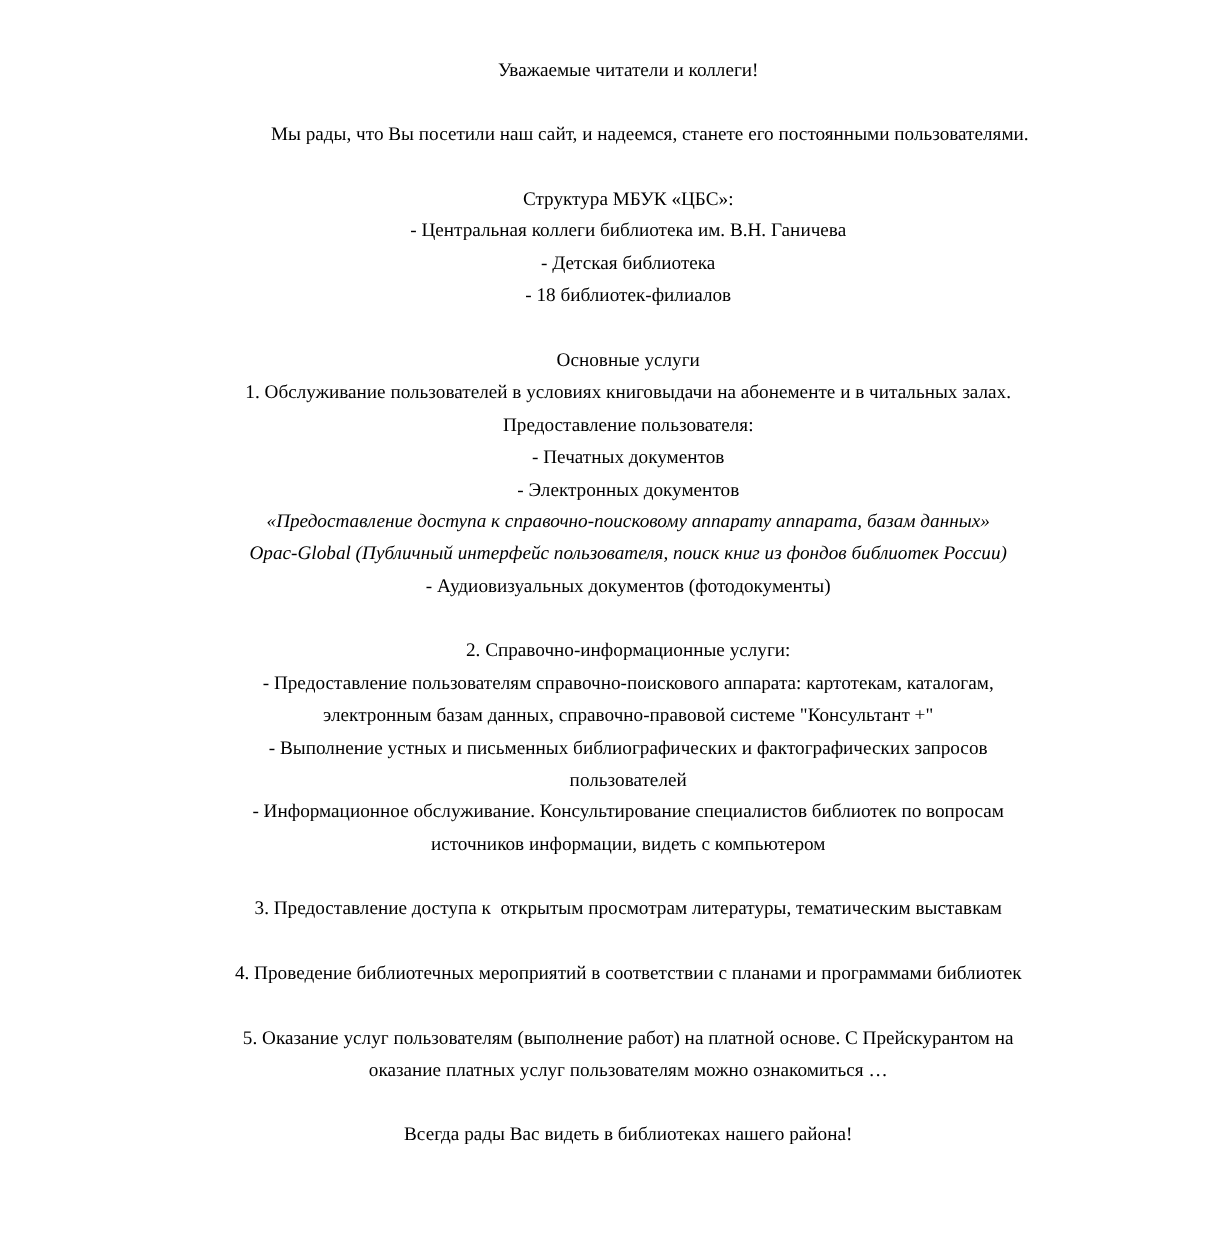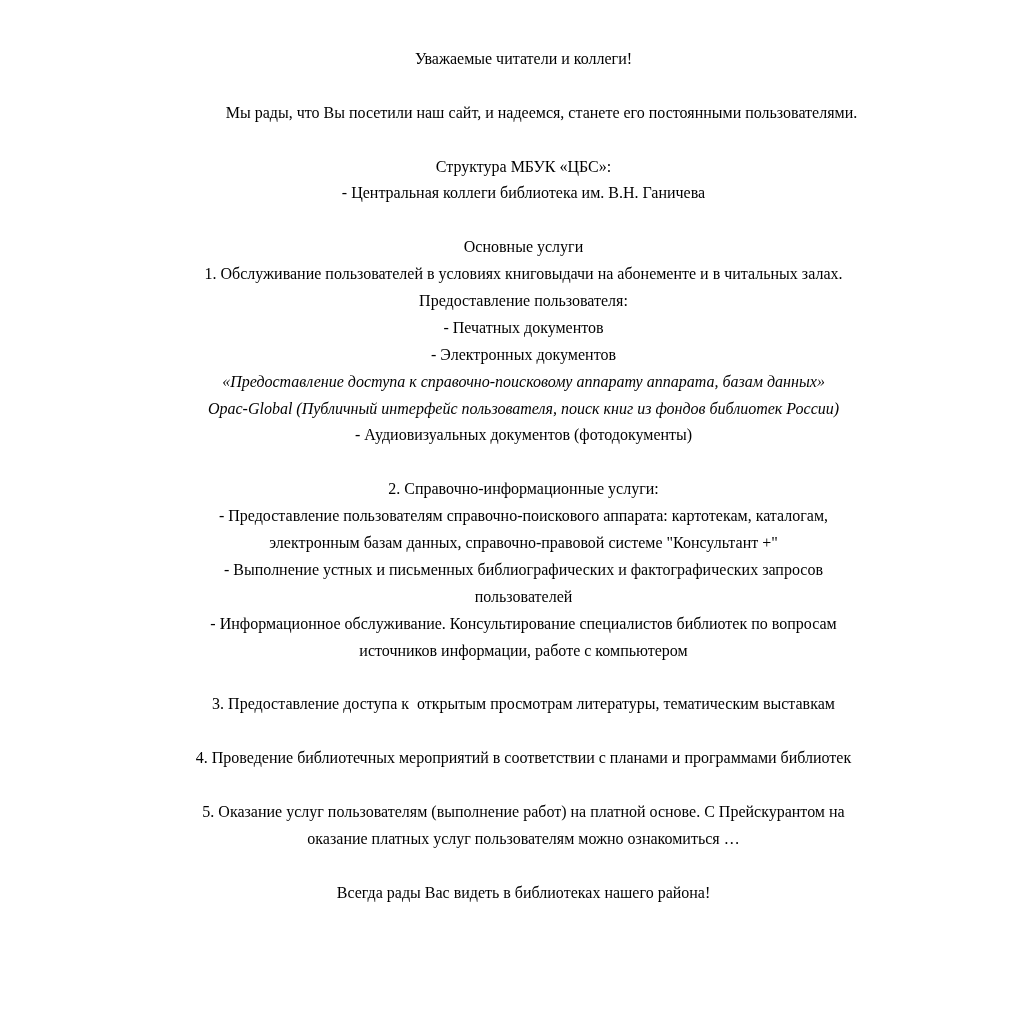--- a/index.html
+++ b/index.html
@@ -32,37 +32,39 @@
 </head>
 <body>
 
 <div class="page" style="background: rgb(255, 255, 255); color: rgb(0, 0, 0);">
     <div class="line center">Уважаемые читатели и коллеги!</div>
     <div class="line"></div>
     <div class="line indent">Мы рады, что Вы посетили наш сайт, и надеемся, станете его постоянными пользователями.</div>
     <div class="line"></div>
     <div class="line">Структура МБУК «ЦБС»:</div>
     <div class="line">- Центральная коллеги библиотека им. В.Н. Ганичева</div>
+    <div class="line">- Детская библиотека</div>
+    <div class="line">- 18 библиотек-филиалов</div>
     <div class="line"></div>
     <div class="line">Основные услуги</div>
     <div class="line">1. Обслуживание пользователей в условиях книговыдачи на абонементе и в читальных залах.</div>
     <div class="line">Предоставление пользователя:</div>
     <div class="line">- Печатных документов</div>
     <div class="line">- Электронных документов</div>
     <div class="line italic">«Предоставление доступа к справочно-поисковому аппарату аппарата, базам данных»</div>
     <div class="line italic">Opac-Global (Публичный интерфейс пользователя, поиск книг из фондов библиотек России)</div>
     <div class="line">- Аудиовизуальных документов (фотодокументы)</div>
     <div class="line"></div>
     <div class="line">2. Справочно-информационные услуги:</div>
     <div class="line">- Предоставление пользователям справочно-поискового аппарата: картотекам, каталогам,</div>
     <div class="line">электронным базам данных, справочно-правовой системе "Консультант +"</div>
     <div class="line">- Выполнение устных и письменных библиографических и фактографических запросов</div>
     <div class="line">пользователей</div>
     <div class="line">- Информационное обслуживание. Консультирование специалистов библиотек по вопросам</div>
-    <div class="line">источников информации, работе с компьютером</div>
+    <div class="line">источников информации, видеть с компьютером</div>
     <div class="line"></div>
     <div class="line">3. Предоставление доступа к  открытым просмотрам литературы, тематическим выставкам</div>
     <div class="line"></div>
     <div class="line">4. Проведение библиотечных мероприятий в соответствии с планами и программами библиотек</div>
     <div class="line"></div>
     <div class="line">5. Оказание услуг пользователям (выполнение работ) на платной основе. С Прейскурантом на</div>
     <div class="line">оказание платных услуг пользователям можно ознакомиться …</div>
     <div class="line"></div>
     <div class="line center">Всегда рады Вас видеть в библиотеках нашего района!</div>
   </div>

